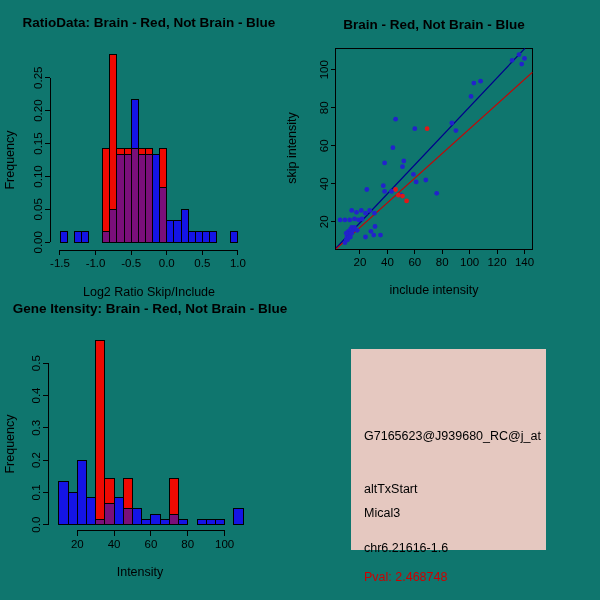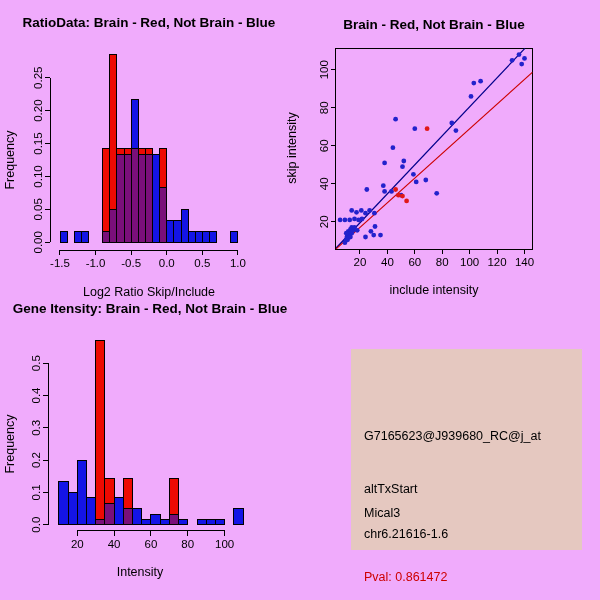--- a/index.html
+++ b/index.html
@@ -1,23 +1,23 @@
 <!DOCTYPE html>
 <html><head>
 <meta charset="utf-8">
 <style>
   html,body{margin:0;padding:0;}
-  #figure{position:relative;width:600px;height:600px;background:#f0abfc;overflow:hidden;
+  #figure{position:relative;width:600px;height:600px;background:#0f766e;overflow:hidden;
           font-family:"Liberation Sans", sans-serif;}
   .panel{position:absolute;width:300px;height:300px;}
   svg{position:absolute;left:0;top:0;}
   svg text{fill:#000000;font-family:"Liberation Sans", sans-serif;}
   .ttl{font-weight:bold;font-size:13.5px;}
   .lab{font-size:12.5px;}
-  #info-box{position:absolute;left:51px;top:49px;width:231px;height:201px;}
+  #info-box{position:absolute;left:51px;top:49px;width:195px;height:201px;}
   .info-line{position:absolute;left:13px;font-size:12.5px;white-space:nowrap;color:#000;}
 </style>
 </head>
 <body>
 
 <div id="figure">
 
   <div class="panel" style="left:0;top:0">
     <svg width="300" height="300">
       <text class="ttl" x="149" y="27" text-anchor="middle">RatioData: Brain - Red, Not Brain - Blue</text>
@@ -237,18 +237,18 @@
           <text x="36.3" y="79.19999999999999" text-anchor="middle" dominant-baseline="central" font-size="11.5" transform="rotate(-90 36.3 79.19999999999999)">0.5</text>
         </g>
     </svg>
   </div>
 
   <div class="panel" style="left:300px;top:300px">
     <div id="info-box" style="background: rgb(229, 200, 192);">
       <div class="info-line" style="top:80px">G7165623@J939680_RC@j_at</div>
       <div class="info-line" style="top:133px">altTxStart</div>
       <div class="info-line" style="top:157px">Mical3</div>
-      <div class="info-line" style="top:178px">chr6.21616-1.6</div>
-      <div class="info-line" id="pval-line" style="top: 221px; color: rgb(205, 0, 0);">Pval: 0.861472</div>
+      <div class="info-line" style="top:192px">chr6.21616-1.6</div>
+      <div class="info-line" id="pval-line" style="top: 221px; color: rgb(205, 0, 0);">Pval: 2.468748</div>
     </div>
   </div>
 
 </div>
 
 </body></html>

